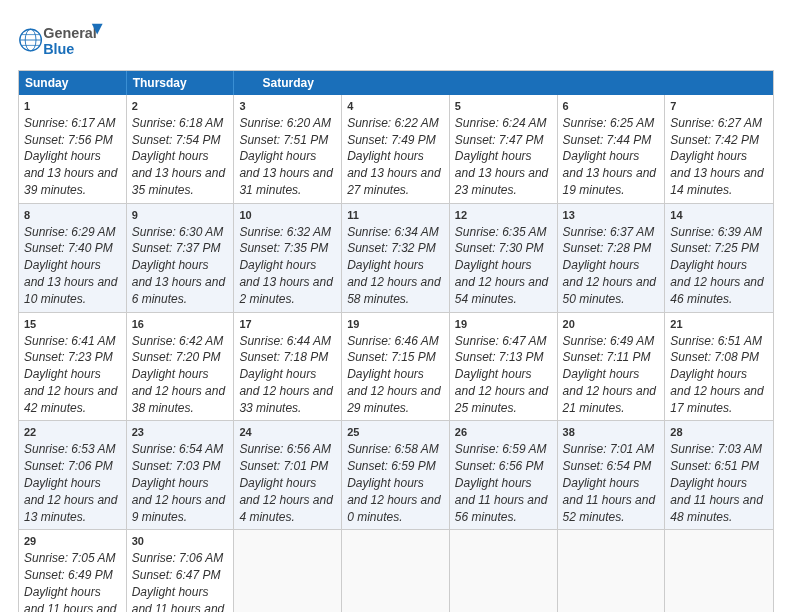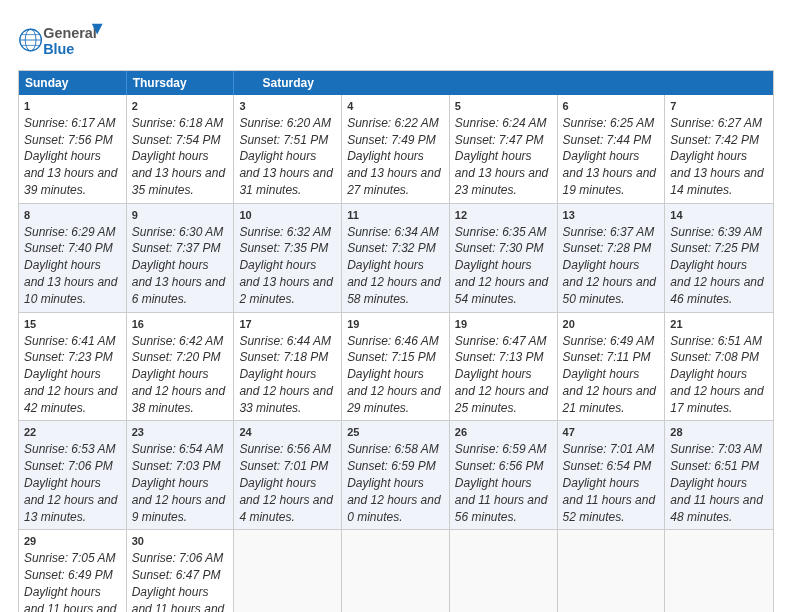--- a/index.html
+++ b/index.html
@@ -242,21 +242,21 @@
           </div>
           <div class="cal-cell alt-row">
             <span class="day-num">25</span>
             <div class="cell-info">Sunrise: 6:58 AM<br>Sunset: 6:59 PM<br>Daylight hours<br>and 12 hours and 0 minutes.</div>
           </div>
           <div class="cal-cell alt-row">
             <span class="day-num">26</span>
             <div class="cell-info">Sunrise: 6:59 AM<br>Sunset: 6:56 PM<br>Daylight hours<br>and 11 hours and 56 minutes.</div>
           </div>
           <div class="cal-cell alt-row">
-            <span class="day-num">47</span>
+            <span class="day-num">38</span>
             <div class="cell-info">Sunrise: 7:01 AM<br>Sunset: 6:54 PM<br>Daylight hours<br>and 11 hours and 52 minutes.</div>
           </div>
           <div class="cal-cell alt-row">
             <span class="day-num">28</span>
             <div class="cell-info">Sunrise: 7:03 AM<br>Sunset: 6:51 PM<br>Daylight hours<br>and 11 hours and 48 minutes.</div>
           </div>
         </div>
         <div class="cal-week">
           <div class="cal-cell">
             <span class="day-num">29</span>

